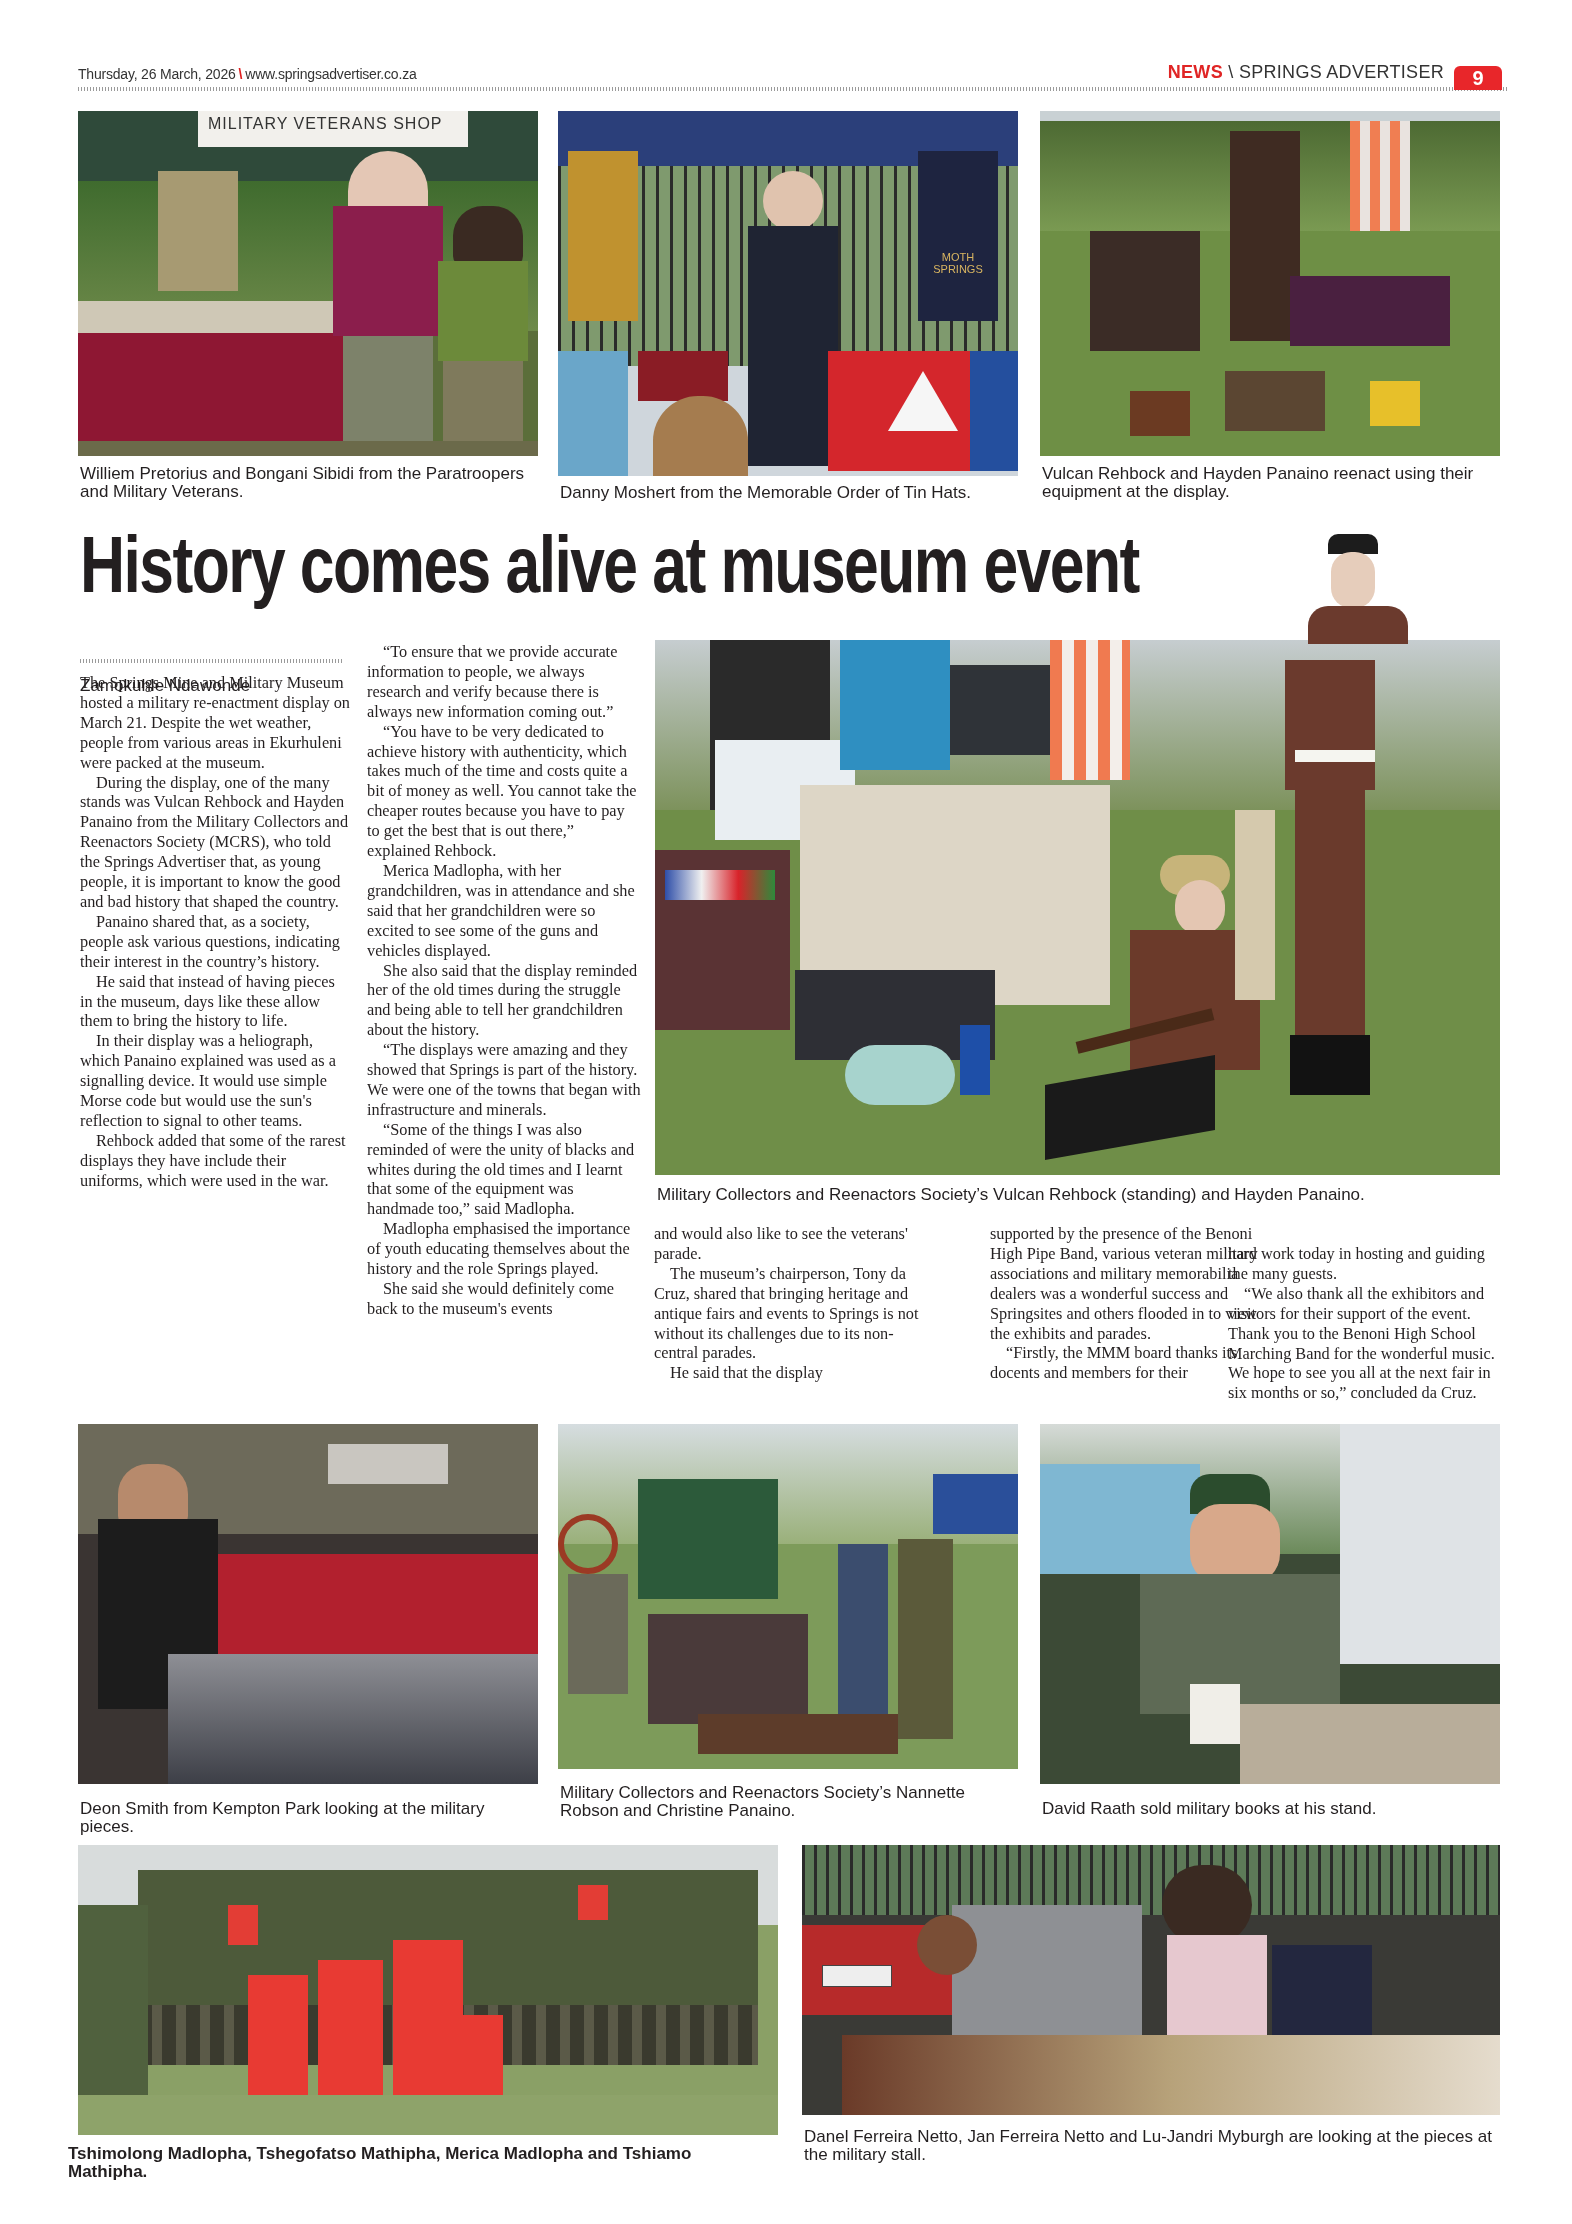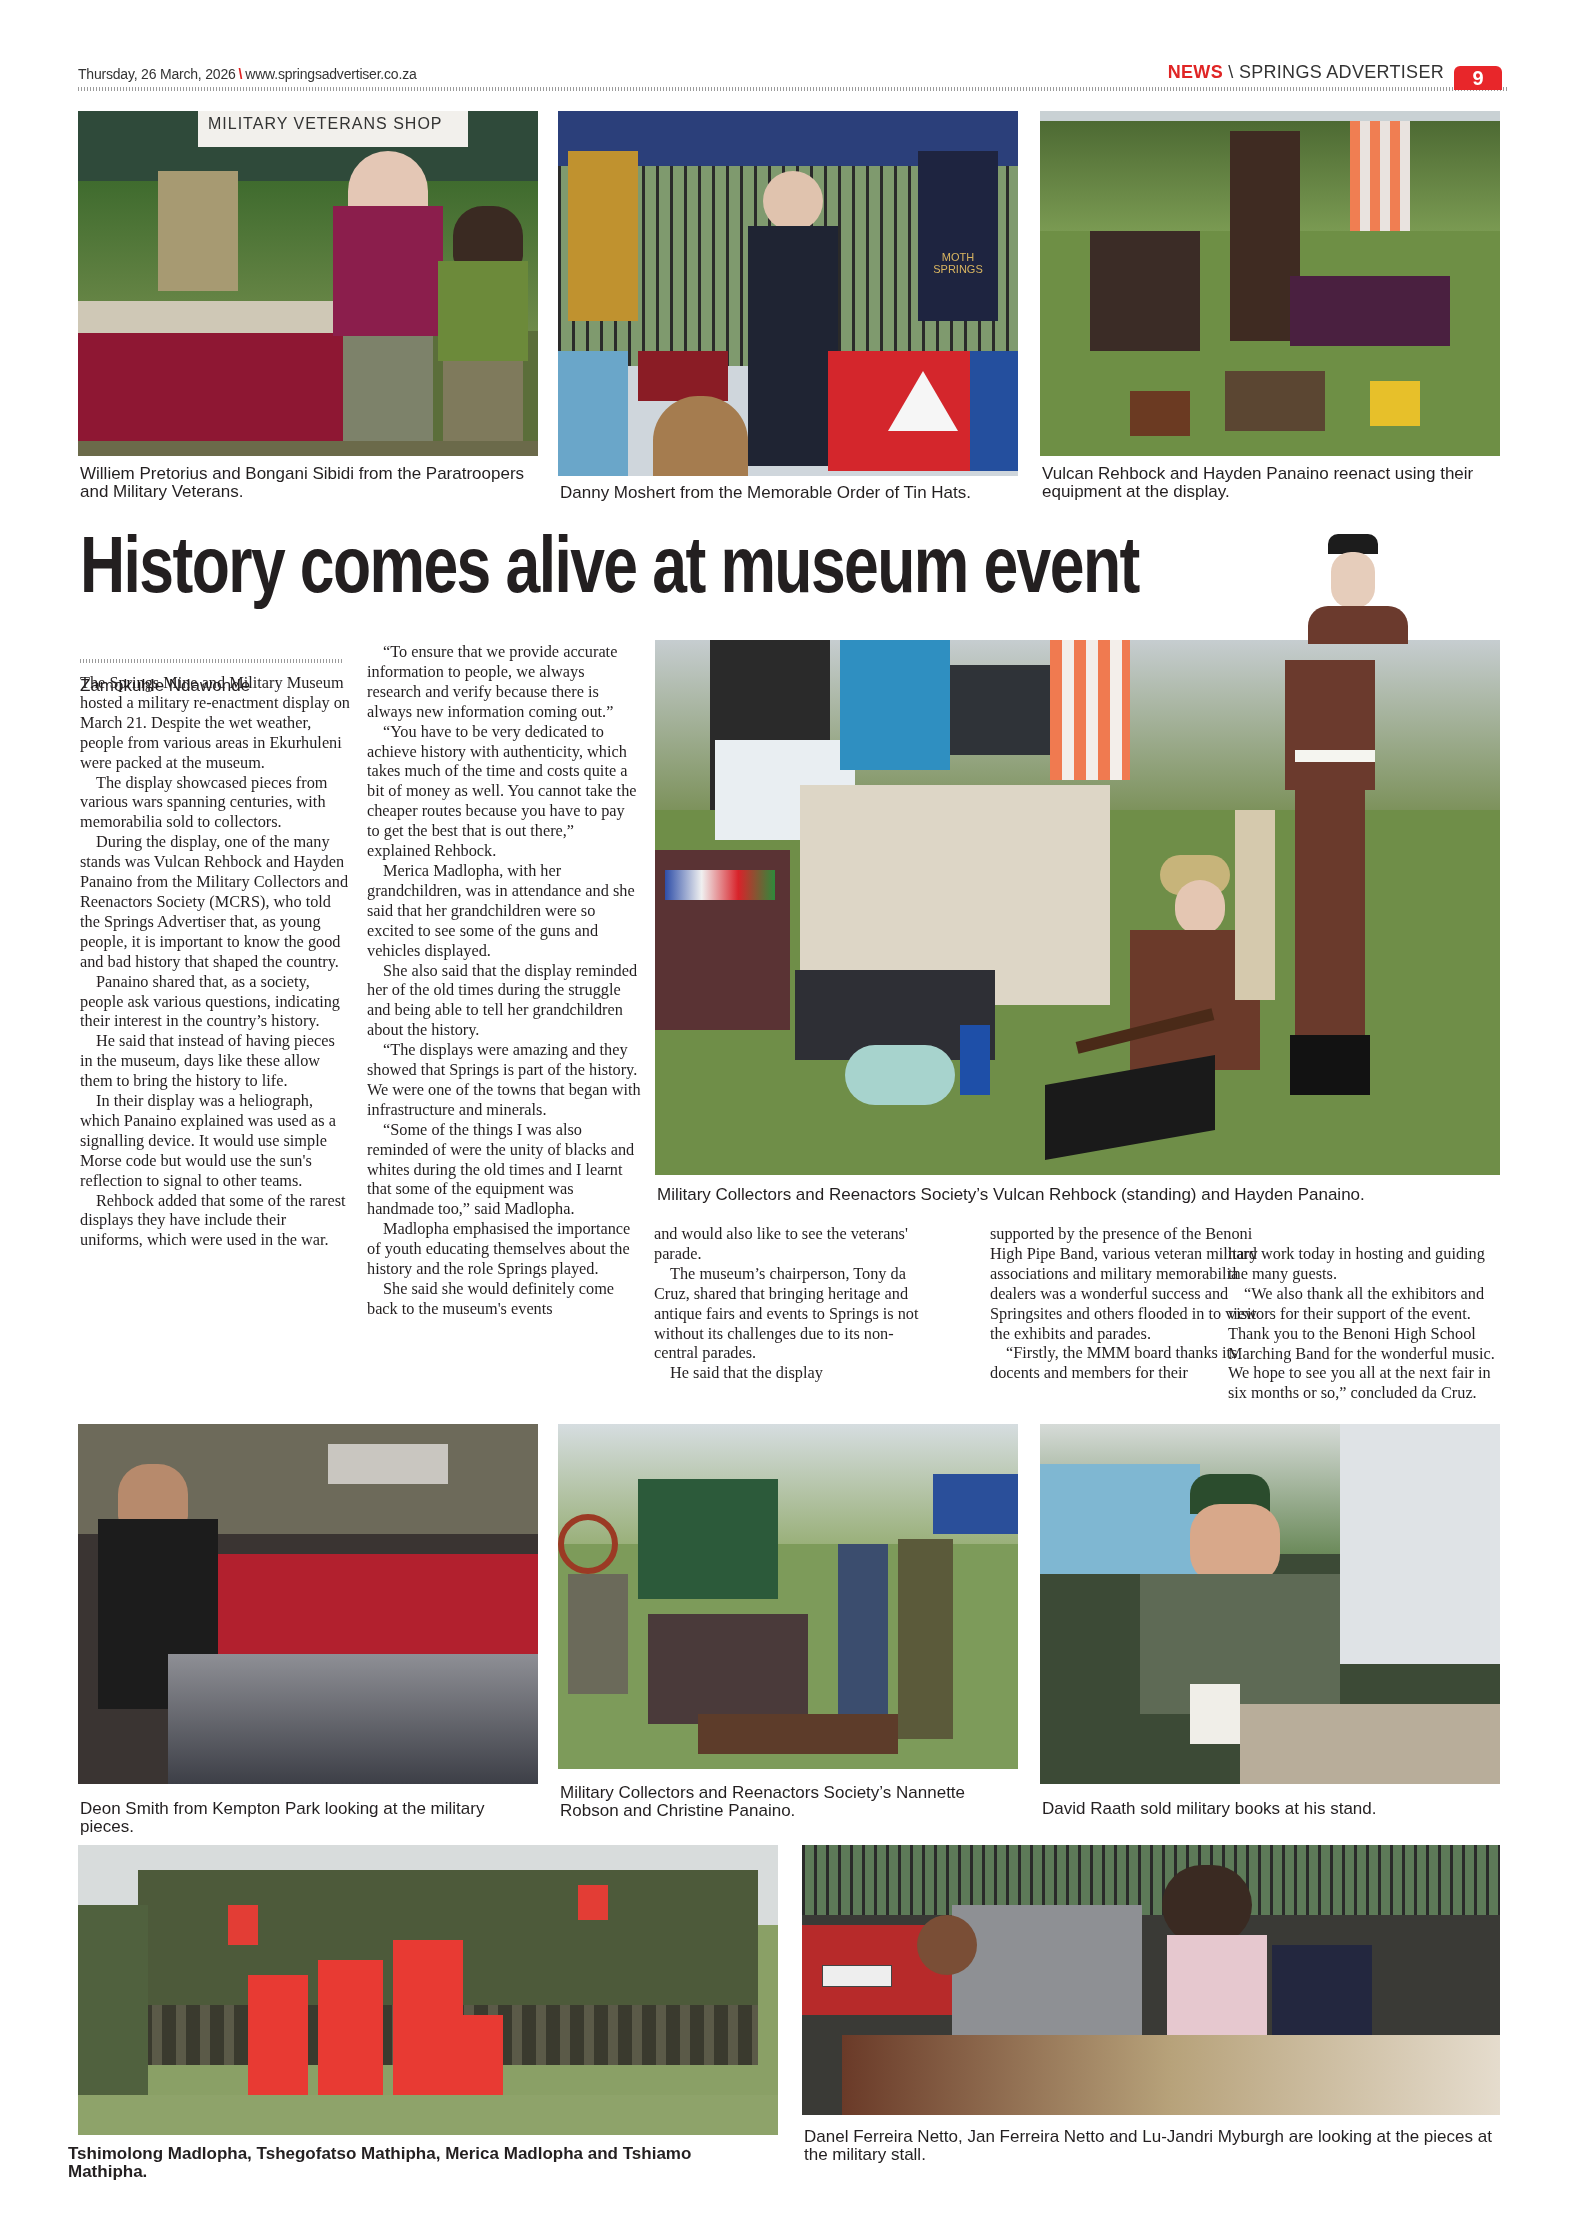--- a/index.html
+++ b/index.html
@@ -91,21 +91,20 @@
 </div>
 <div class="caption" style="left:1042px; top:465px; width:460px;">Vulcan Rehbock and Hayden Panaino reenact using their equipment at the display.</div>
 
 <h1 class="abs headline">History comes alive at museum event</h1>
 
 <div class="abs byline">Zamokuhle Ndawonde</div>
 <div class="abs dotline" style="left:80px; top:659px; width:264px;"></div>
 
 <div class="col" style="left:80px; top:673px; width:270px;">
   <p>The Springs Mine and Military Museum hosted a military re-enactment display on March 21. Despite the wet weather, people from various areas in Ekurhuleni were packed at the museum.</p>
-  <p class="ind">The display showcased pieces from various wars spanning centuries, with memorabilia sold to collectors.</p>
   <p class="ind">During the display, one of the many stands was Vulcan Rehbock and Hayden Panaino from the Military Collectors and Reenactors Society (MCRS), who told the Springs Advertiser that, as young people, it is important to know the good and bad history that shaped the country.</p>
   <p class="ind">Panaino shared that, as a society, people ask various questions, indicating their interest in the country’s history.</p>
   <p class="ind">He said that instead of having pieces in the museum, days like these allow them to bring the history to life.</p>
   <p class="ind">In their display was a heliograph, which Panaino explained was used as a signalling device. It would use simple Morse code but would use the sun's reflection to signal to other teams.</p>
   <p class="ind">Rehbock added that some of the rarest displays they have include their uniforms, which were used in the war.</p>
 </div>
 
 <div class="col" style="left:367px; top:642px; width:274px;">
   <p class="ind">“To ensure that we provide accurate information to people, we always research and verify because there is always new information coming out.”</p>
   <p class="ind">“You have to be very dedicated to achieve history with authenticity, which takes much of the time and costs quite a bit of money as well. You cannot take the cheaper routes because you have to pay to get the best that is out there,” explained Rehbock.</p>

